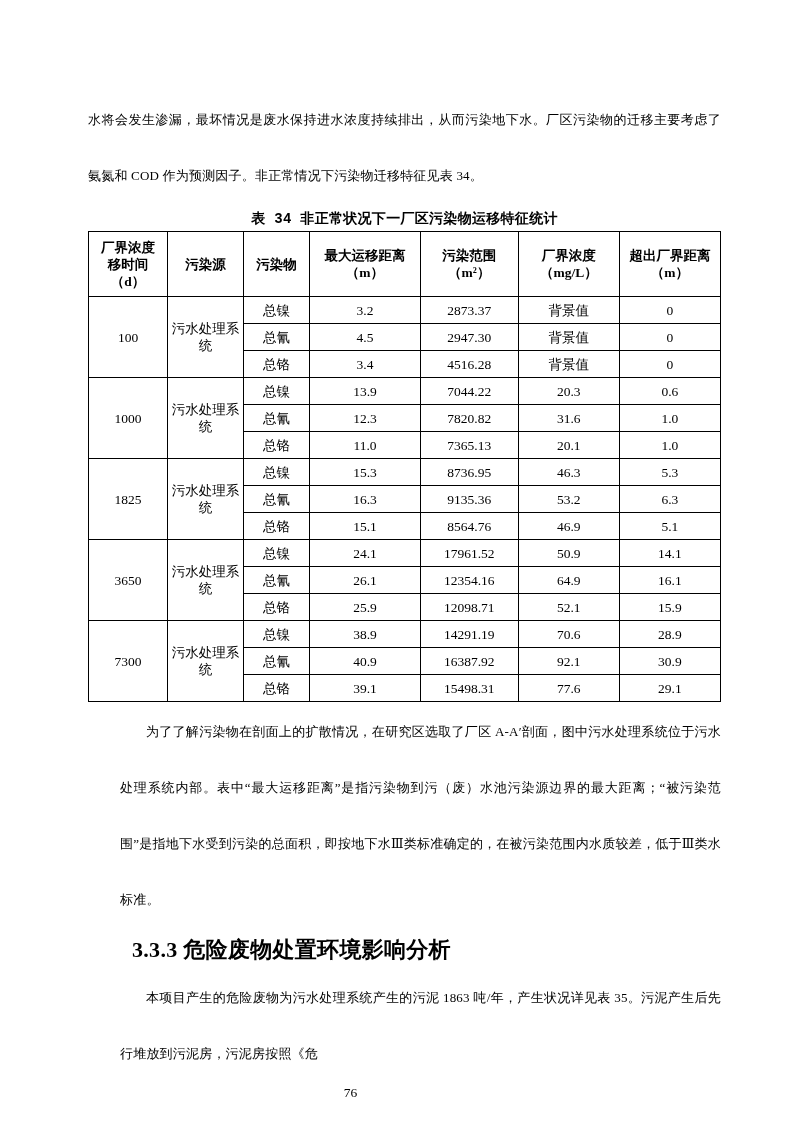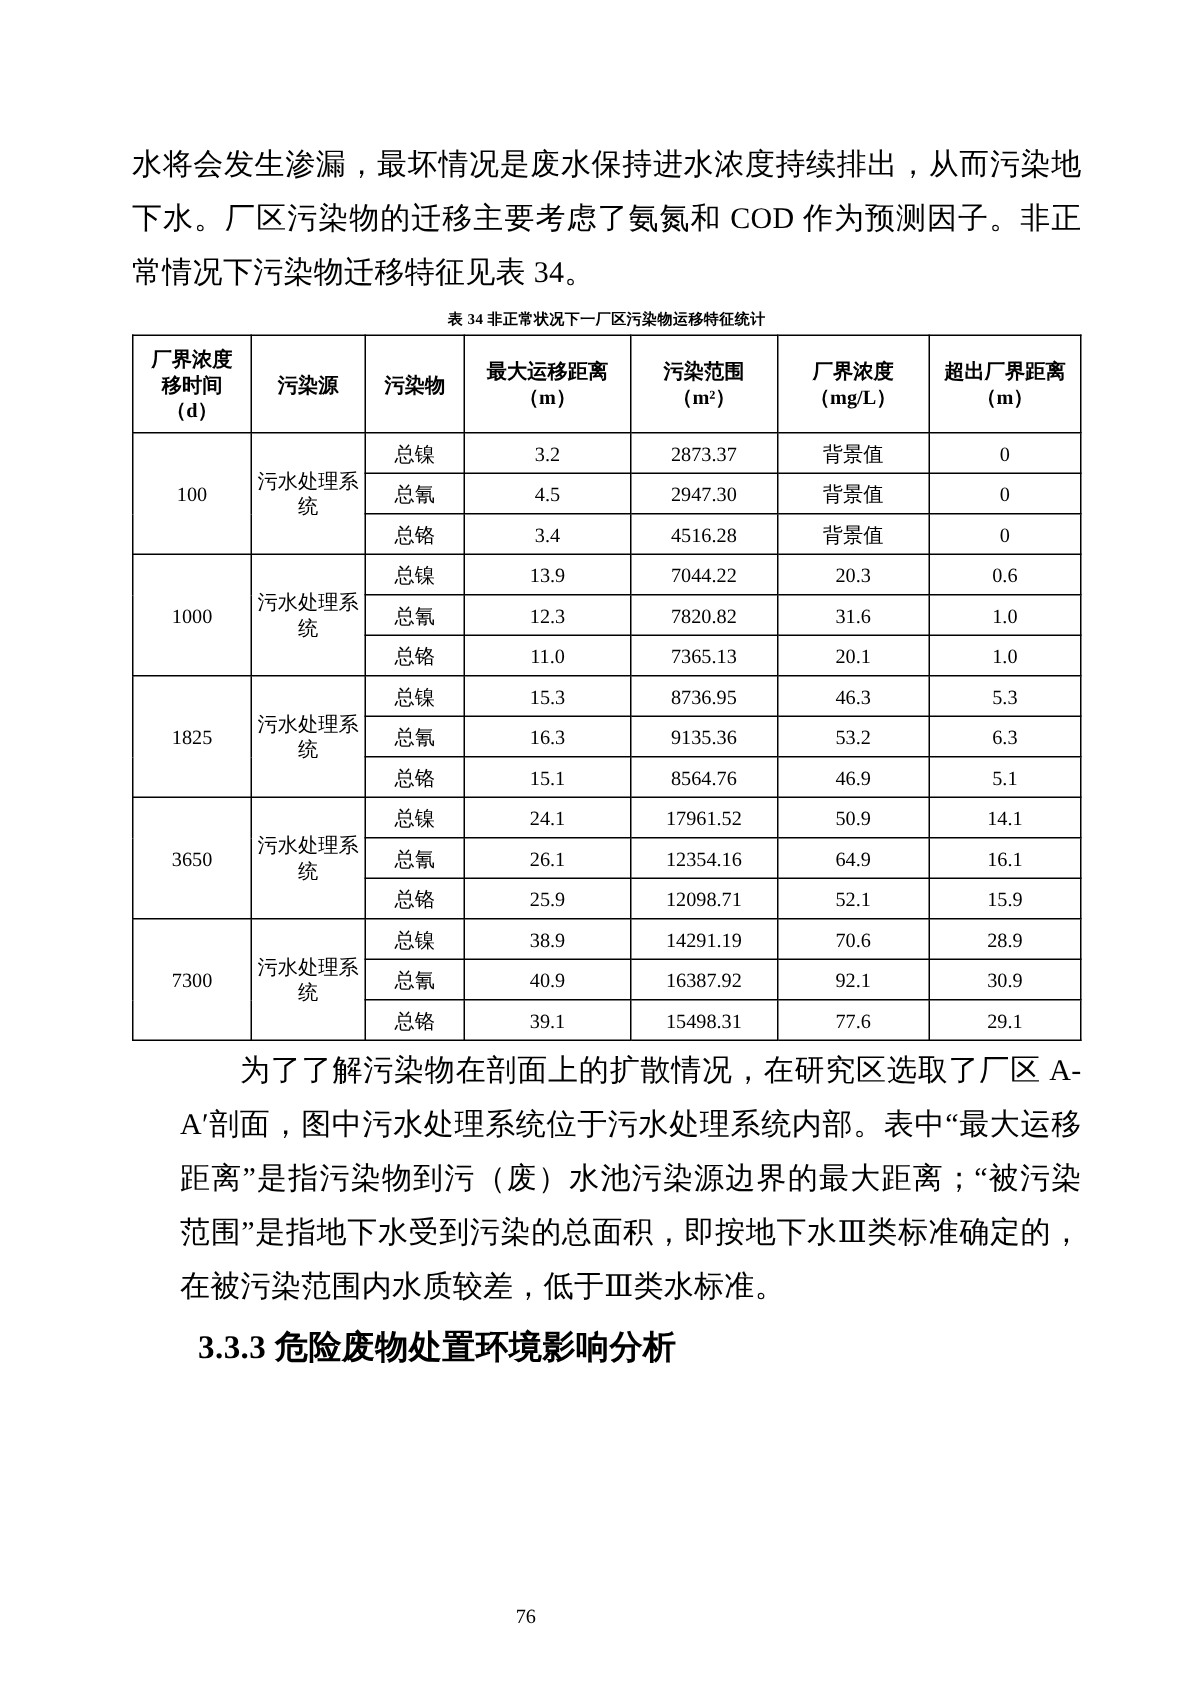--- a/index.html
+++ b/index.html
@@ -18,36 +18,37 @@
   .page {
     position: absolute;
     left: 0; top: 0;
     width: 793px;
     height: 1122px;
     box-sizing: border-box;
     padding: 92px 72px 40px 88px;
   }
   p.body-text {
     margin: 0 0 0 0;
-    font-size: 20px;
-    line-height: 36px;
+    font-size: 13px;
+    line-height: 56px;
     text-align: justify;
     text-justify: inter-ideograph;
     letter-spacing: 0.2px;
   }
   p.indent {
     text-indent: 2em;
     margin-left: 32px;
   }
   .table-caption {
     text-align: center;
-    font-size: 10px;
+    font-size: 14px;
     font-weight: bold;
     margin: 6px 0 3px 0;
     letter-spacing: 0.3px;
+    font-family: Liberation Mono, monospace;
   }
   table.data {
     border-collapse: collapse;
     width: 100%;
     font-size: 13.5px;
     table-layout: fixed;
   }
   table.data th, table.data td {
     border: 1px solid #000000;
     text-align: center;
@@ -78,21 +79,21 @@
     font-size: 22px;
     font-weight: bold;
     margin: 2px 0 0 0;
     text-indent: 2em;
     line-height: 40px;
     letter-spacing: 0.3px;
   }
   .page-number {
     position: absolute;
     left: 0;
-    bottom: 36px;
+    bottom: 21px;
     width: 701px;
     text-align: center;
     font-size: 13.5px;
   }
   .table-wrap {
     margin-top: 2px;
     margin-bottom: 2px;
   }
   .after-table {
     margin-top: 4px;
@@ -267,16 +268,17 @@
           <td>29.1</td>
         </tr>
       </tbody>
     </table>
   </div>
 
   <p class="body-text indent after-table">为了了解污染物在剖面上的扩散情况，在研究区选取了厂区 A-A′剖面，图中污水处理系统位于污水处理系统内部。表中“最大运移距离”是指污染物到污（废）水池污染源边界的最大距离；“被污染范围”是指地下水受到污染的总面积，即按地下水Ⅲ类标准确定的，在被污染范围内水质较差，低于Ⅲ类水标准。</p>
 
   <h3 class="section-heading">3.3.3 危险废物处置环境影响分析</h3>
 
+  <p class="body-text indent">本项目产生的危险废物为污水处理系统产生的污泥 1863 吨/年，产生状况详见表 35。污泥产生后先行堆放到污泥房，污泥房按照《危</p>
 
 </div>
 
 <div class="page-number">76</div>
 
 </body></html>

